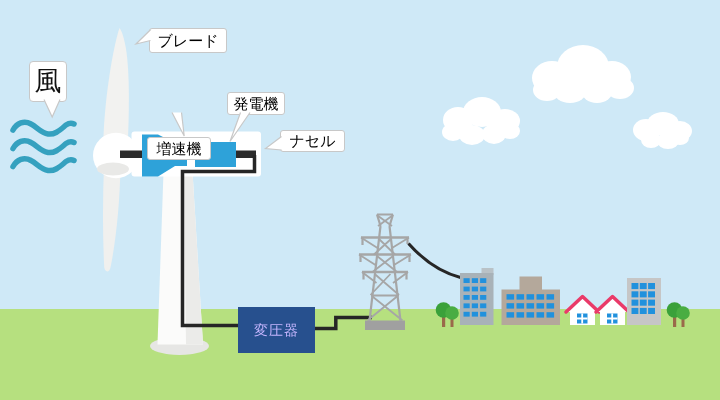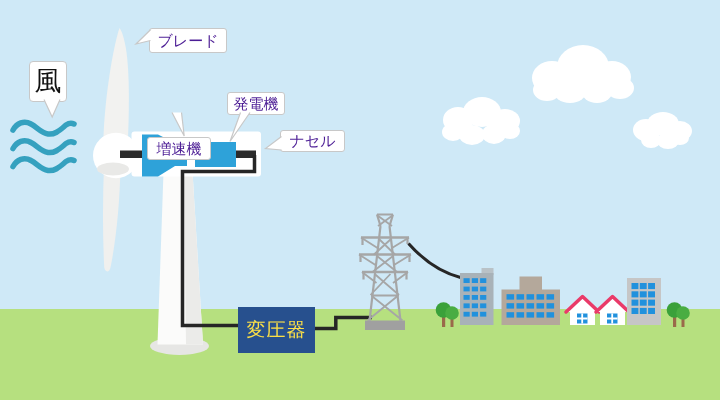--- a/index.html
+++ b/index.html
@@ -2,28 +2,28 @@
 <html><head>
 <meta charset="utf-8">
 <style>
   html,body{margin:0;padding:0;background:#cfe9f7;}
   .scene{position:relative;width:720px;height:400px;overflow:hidden;background:#cfe9f7;
          font-family:"Liberation Sans","DejaVu Sans",sans-serif;}
   .grass{position:absolute;left:0;top:309px;width:720px;height:91px;background:#b6e07f;z-index:0;}
   .art{position:absolute;left:0;top:0;z-index:1;}
   .tails{position:absolute;left:0;top:0;z-index:3;pointer-events:none;}
   .label{position:absolute;background:#fff;border:1px solid #c8c8c8;border-radius:3px;
-         color:#4c1d95;text-align:center;z-index:2;box-sizing:border-box;white-space:nowrap;}
+         color:#000000;text-align:center;z-index:2;box-sizing:border-box;white-space:nowrap;}
   .lbl-wind{left:29px;top:61px;width:38px;height:41px;line-height:39px;font-size:27px;border-radius:4px;color:#111;}
   .lbl-blade{left:149px;top:28px;width:78px;height:25px;line-height:23px;font-size:15px;}
   .lbl-gearbox{left:147px;top:92px;width:64px;height:23px;line-height:21px;font-size:15px;margin-top:45px;}
   .lbl-generator{left:227px;top:92px;width:58px;height:23px;line-height:21px;font-size:15px;}
   .lbl-nacelle{left:280px;top:130px;width:65px;height:22px;line-height:20px;font-size:15px;}
-  .lbl-transformer{left:238px;top:307px;width:77px;height:46px;line-height:46px;font-size:19px;
-                   background:#27508e;color:#fde047;border:none;border-radius:0;letter-spacing:1px;}
+  .lbl-transformer{left:238px;top:307px;width:77px;height:46px;line-height:46px;font-size:14px;
+                   background:#27508e;color:#c4b5fd;border:none;border-radius:0;letter-spacing:1px;}
 </style>
 </head>
 <body>
 
 <div class="scene">
 
   <div class="grass"></div>
 
   <svg class="art" width="720" height="400" viewBox="0 0 720 400">
 

